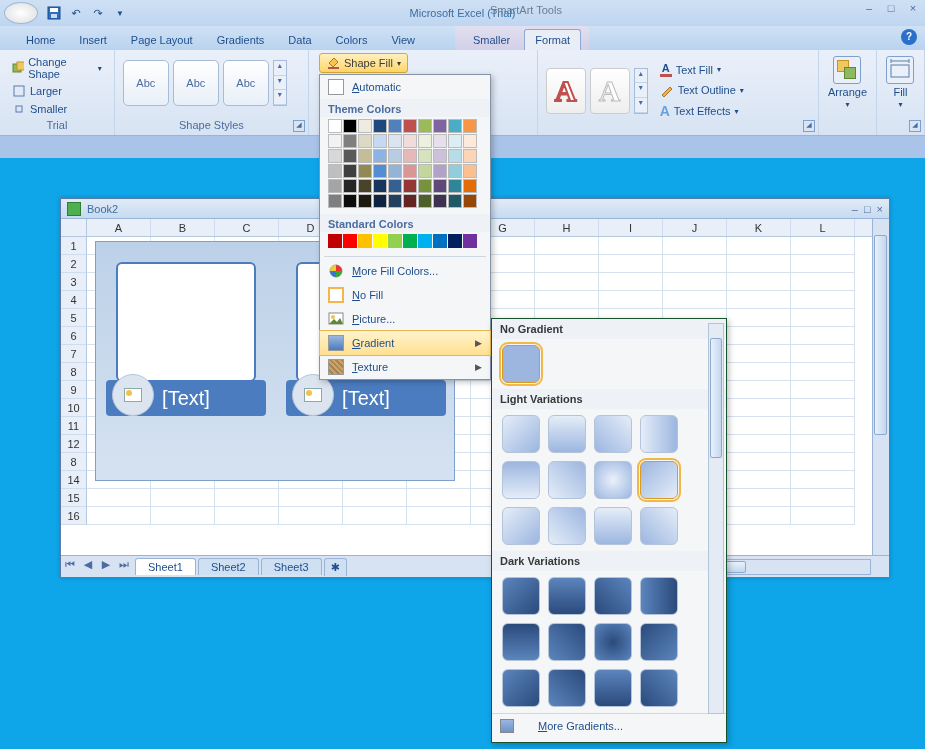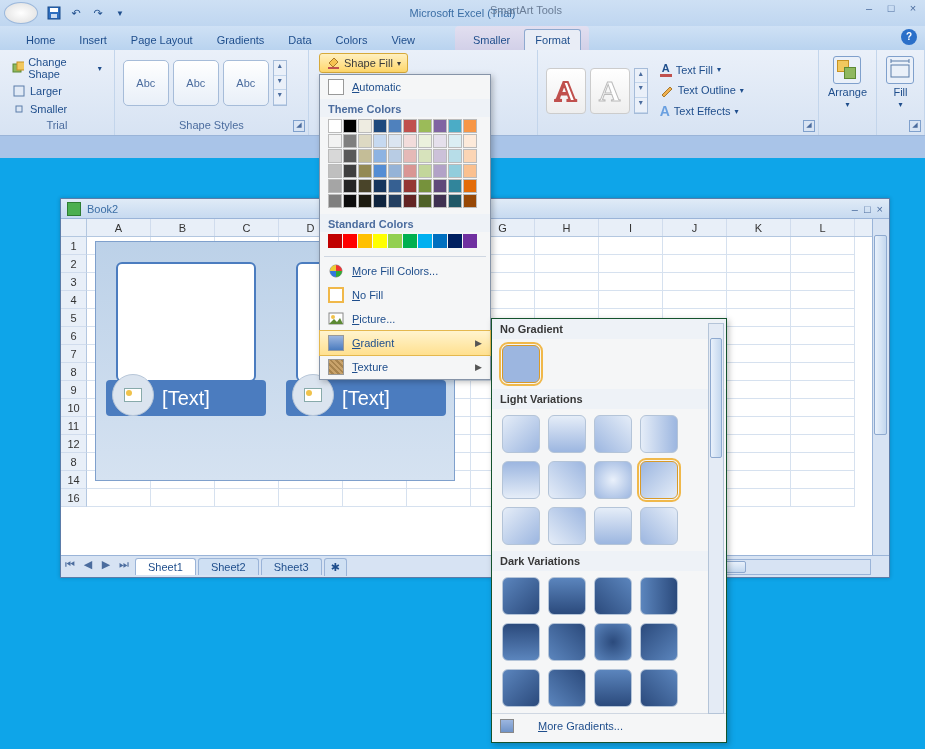--- a/index.html
+++ b/index.html
@@ -484,20 +484,35 @@
             <div class="cell"></div>
             <div class="cell"></div>
             <div class="cell"></div>
             <div class="cell"></div>
             <div class="cell"></div>
             <div class="cell"></div>
             <div class="cell"></div>
           </div>
           <div class="row">
             <div class="rh">14</div>
+            <div class="cell"></div>
+            <div class="cell"></div>
+            <div class="cell"></div>
+            <div class="cell"></div>
+            <div class="cell"></div>
+            <div class="cell"></div>
+            <div class="cell"></div>
+            <div class="cell"></div>
+            <div class="cell"></div>
+            <div class="cell"></div>
+            <div class="cell"></div>
+            <div class="cell"></div>
+          </div>
+          <div class="row">
+            <div class="rh">15</div>
             <div class="cell"></div>
             <div class="cell"></div>
             <div class="cell"></div>
             <div class="cell"></div>
             <div class="cell"></div>
             <div class="cell"></div>
             <div class="cell"></div>
             <div class="cell"></div>
             <div class="cell"></div>
             <div class="cell"></div>

